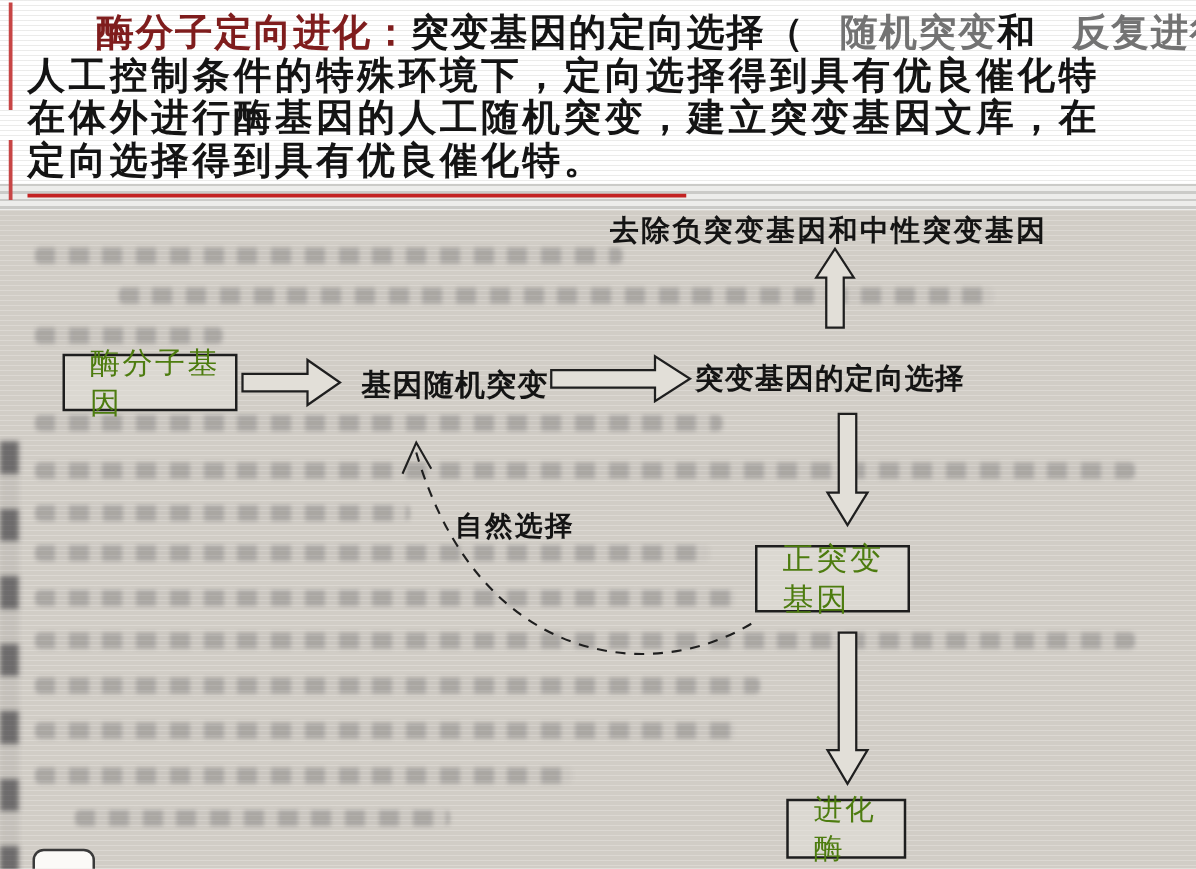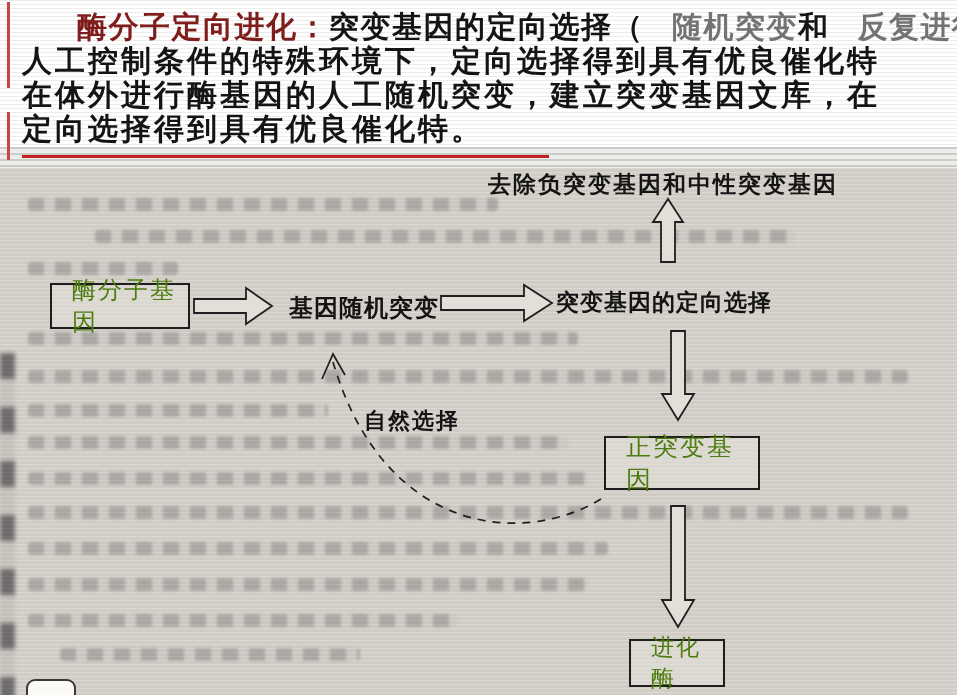--- a/index.html
+++ b/index.html
@@ -56,21 +56,21 @@
     background:repeating-linear-gradient(180deg, rgba(28,28,34,0.55) 0 26px, rgba(28,28,34,0.07) 26px 54px);
     filter:blur(2px);
   }
 
   .flow-box {
     position:absolute; display:flex; align-items:center; justify-content:center;
     border:2px solid #1e1e1e; background:rgba(228,225,219,0.55);
     color:#4d7c0f; font-weight:400; letter-spacing:2px; z-index:3;padding-left:20px;
   }
   #box-start    { left:50px;  top:283px; width:140px; height:46px; font-size:24px; }
-  #box-positive { left:604px; top:436px; width:156px; height:54px; font-size:25px; }
+  #box-positive { left:604px; top:436px; width:124px; height:54px; font-size:25px; }
   #box-evolved  { left:629px; top:639px; width:96px; height:48px; font-size:23px; }
 
   .flow-label {
     position:absolute; color:#141414; font-weight:600; white-space:nowrap; z-index:3;
   }
   #label-remove    { left:488px; top:169px; font-size:23px; letter-spacing:2px; }
   #label-random    { left:279px; top:292px; font-size:24px; letter-spacing:1px;margin-left:10px; }
   #label-selection { left:556px; top:287px; font-size:23px; letter-spacing:1px; }
   #label-repeat    { left:364px; top:406px; font-size:22px; letter-spacing:2px; }
 

